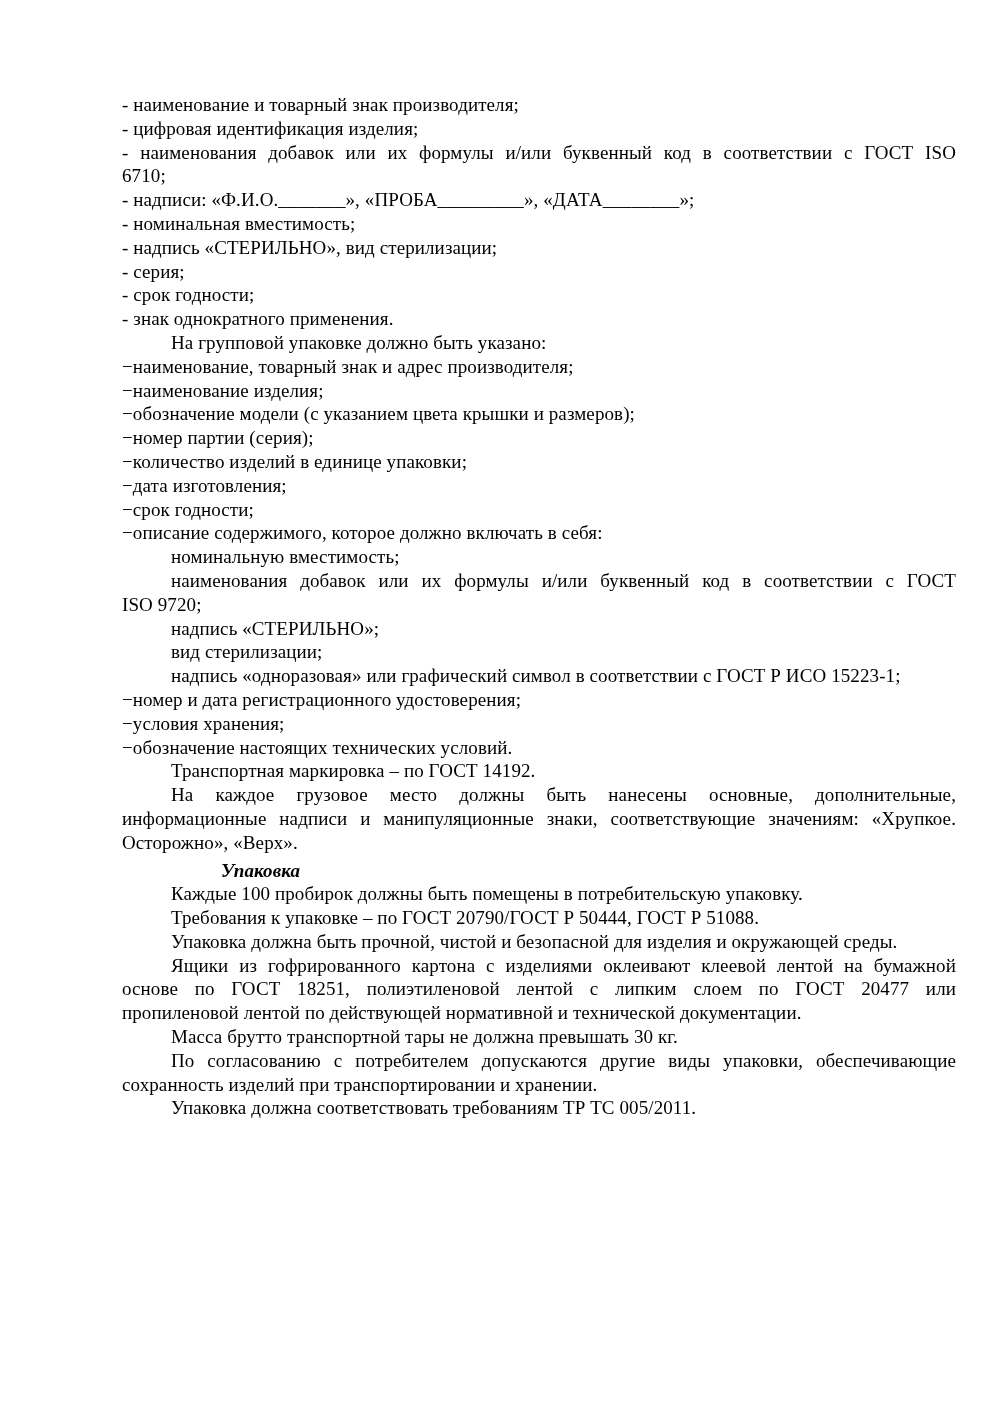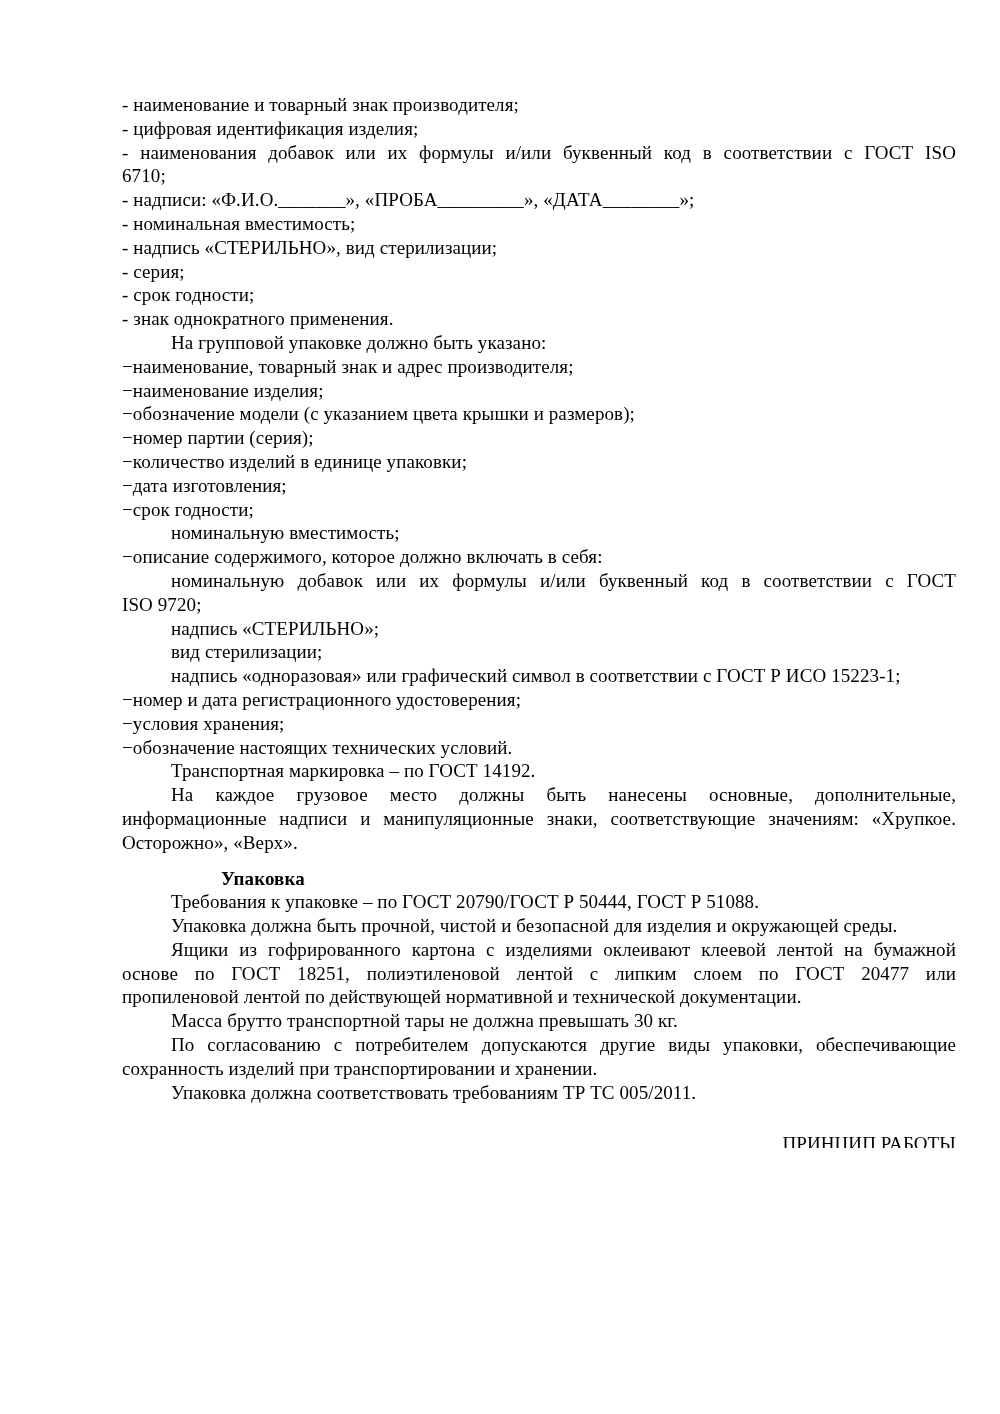--- a/index.html
+++ b/index.html
@@ -38,21 +38,22 @@
   .para.flush  .line.first { text-indent: 0; }
   
   .line.stretch {
     text-align: justify;
     text-align-last: justify;
     text-justify: inter-word;
   }
   
   .para.heading-sub {
     font-weight: bold;
-    margin-top: 12px;
+    margin-top: 4px;
+    font-style: italic;
   }
   .para.heading-sub .line.first { text-indent: 99px; }
   
   .para.heading-center {
     font-weight: normal;
     text-align: right;
     margin-top: 28px;
     margin-bottom: 10px;
   }
   .b { font-weight: bold; }
@@ -107,28 +108,28 @@
       </div>
       <div class="para flush">
         <div class="line first">−количество изделий в единице упаковки;</div>
       </div>
       <div class="para flush">
         <div class="line first">−дата изготовления;</div>
       </div>
       <div class="para flush">
         <div class="line first">−срок годности;</div>
       </div>
-      <div class="para indent">
-        <div class="line first">номинальную вместимость;</div>
-      </div>
       <div class="para flush">
         <div class="line first">−описание содержимого, которое должно включать в себя:</div>
       </div>
       <div class="para indent">
-        <div class="line first stretch">номинальную добавок или их формулы и/или буквенный код в соответствии с ГОСТ</div>
+        <div class="line first">номинальную вместимость;</div>
+      </div>
+      <div class="para indent">
+        <div class="line first stretch">наименования добавок или их формулы и/или буквенный код в соответствии с ГОСТ</div>
         <div class="line">ISO 9720;</div>
       </div>
       <div class="para indent">
         <div class="line first">надпись «СТЕРИЛЬНО»;</div>
       </div>
       <div class="para indent">
         <div class="line first">вид стерилизации;</div>
       </div>
       <div class="para indent">
         <div class="line first">надпись «одноразовая» или графический символ в соответствии с ГОСТ Р ИСО 15223-1;</div>
@@ -147,20 +148,23 @@
       </div>
       <div class="para indent">
         <div class="line first stretch">На каждое грузовое место должны быть нанесены основные, дополнительные,</div>
         <div class="line stretch">информационные надписи и манипуляционные знаки, соответствующие значениям: «Хрупкое.</div>
         <div class="line">Осторожно», «Верх».</div>
       </div>
       <div class="para heading-sub">
         <div class="line first">Упаковка</div>
       </div>
       <div class="para indent">
+        <div class="line first">Каждые 100 пробирок должны быть помещены в потребительскую упаковку.</div>
+      </div>
+      <div class="para indent">
         <div class="line first">Требования к упаковке – по ГОСТ 20790/ГОСТ Р 50444, ГОСТ Р 51088.</div>
       </div>
       <div class="para indent">
         <div class="line first">Упаковка должна быть прочной, чистой и безопасной для изделия и окружающей среды.</div>
       </div>
       <div class="para indent">
         <div class="line first stretch">Ящики из гофрированного картона с изделиями оклеивают клеевой лентой на бумажной</div>
         <div class="line stretch">основе по ГОСТ 18251, полиэтиленовой лентой с липким слоем по ГОСТ 20477 или</div>
         <div class="line">пропиленовой лентой по действующей нормативной и технической документации.</div>
       </div>

